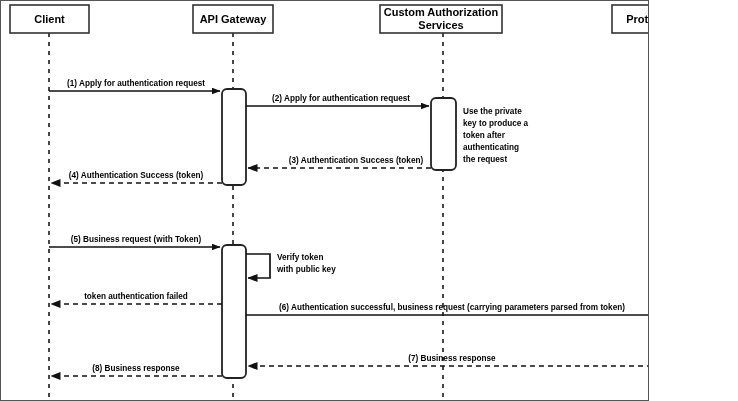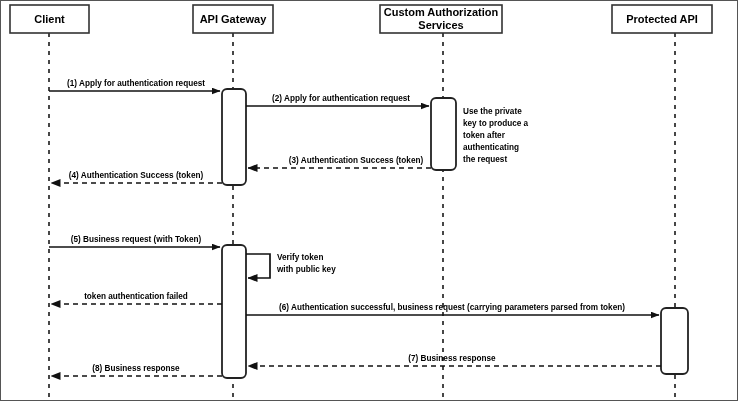--- a/index.html
+++ b/index.html
@@ -5,21 +5,21 @@
   html, body {
     margin: 0;
     padding: 0;
     background: #ffffff;
   }
   body {
     font-family: "Liberation Sans", sans-serif;
   }
   #diagram-root {
     position: relative;
-    width: 738px;
+    width: 649px;
     height: 401px;
     background: #ffffff;
     overflow: hidden;
     box-sizing: border-box;
     border: 1px solid #555555;
   }
   #diagram-svg {
     position: absolute;
     left: 0;
     top: 0;

